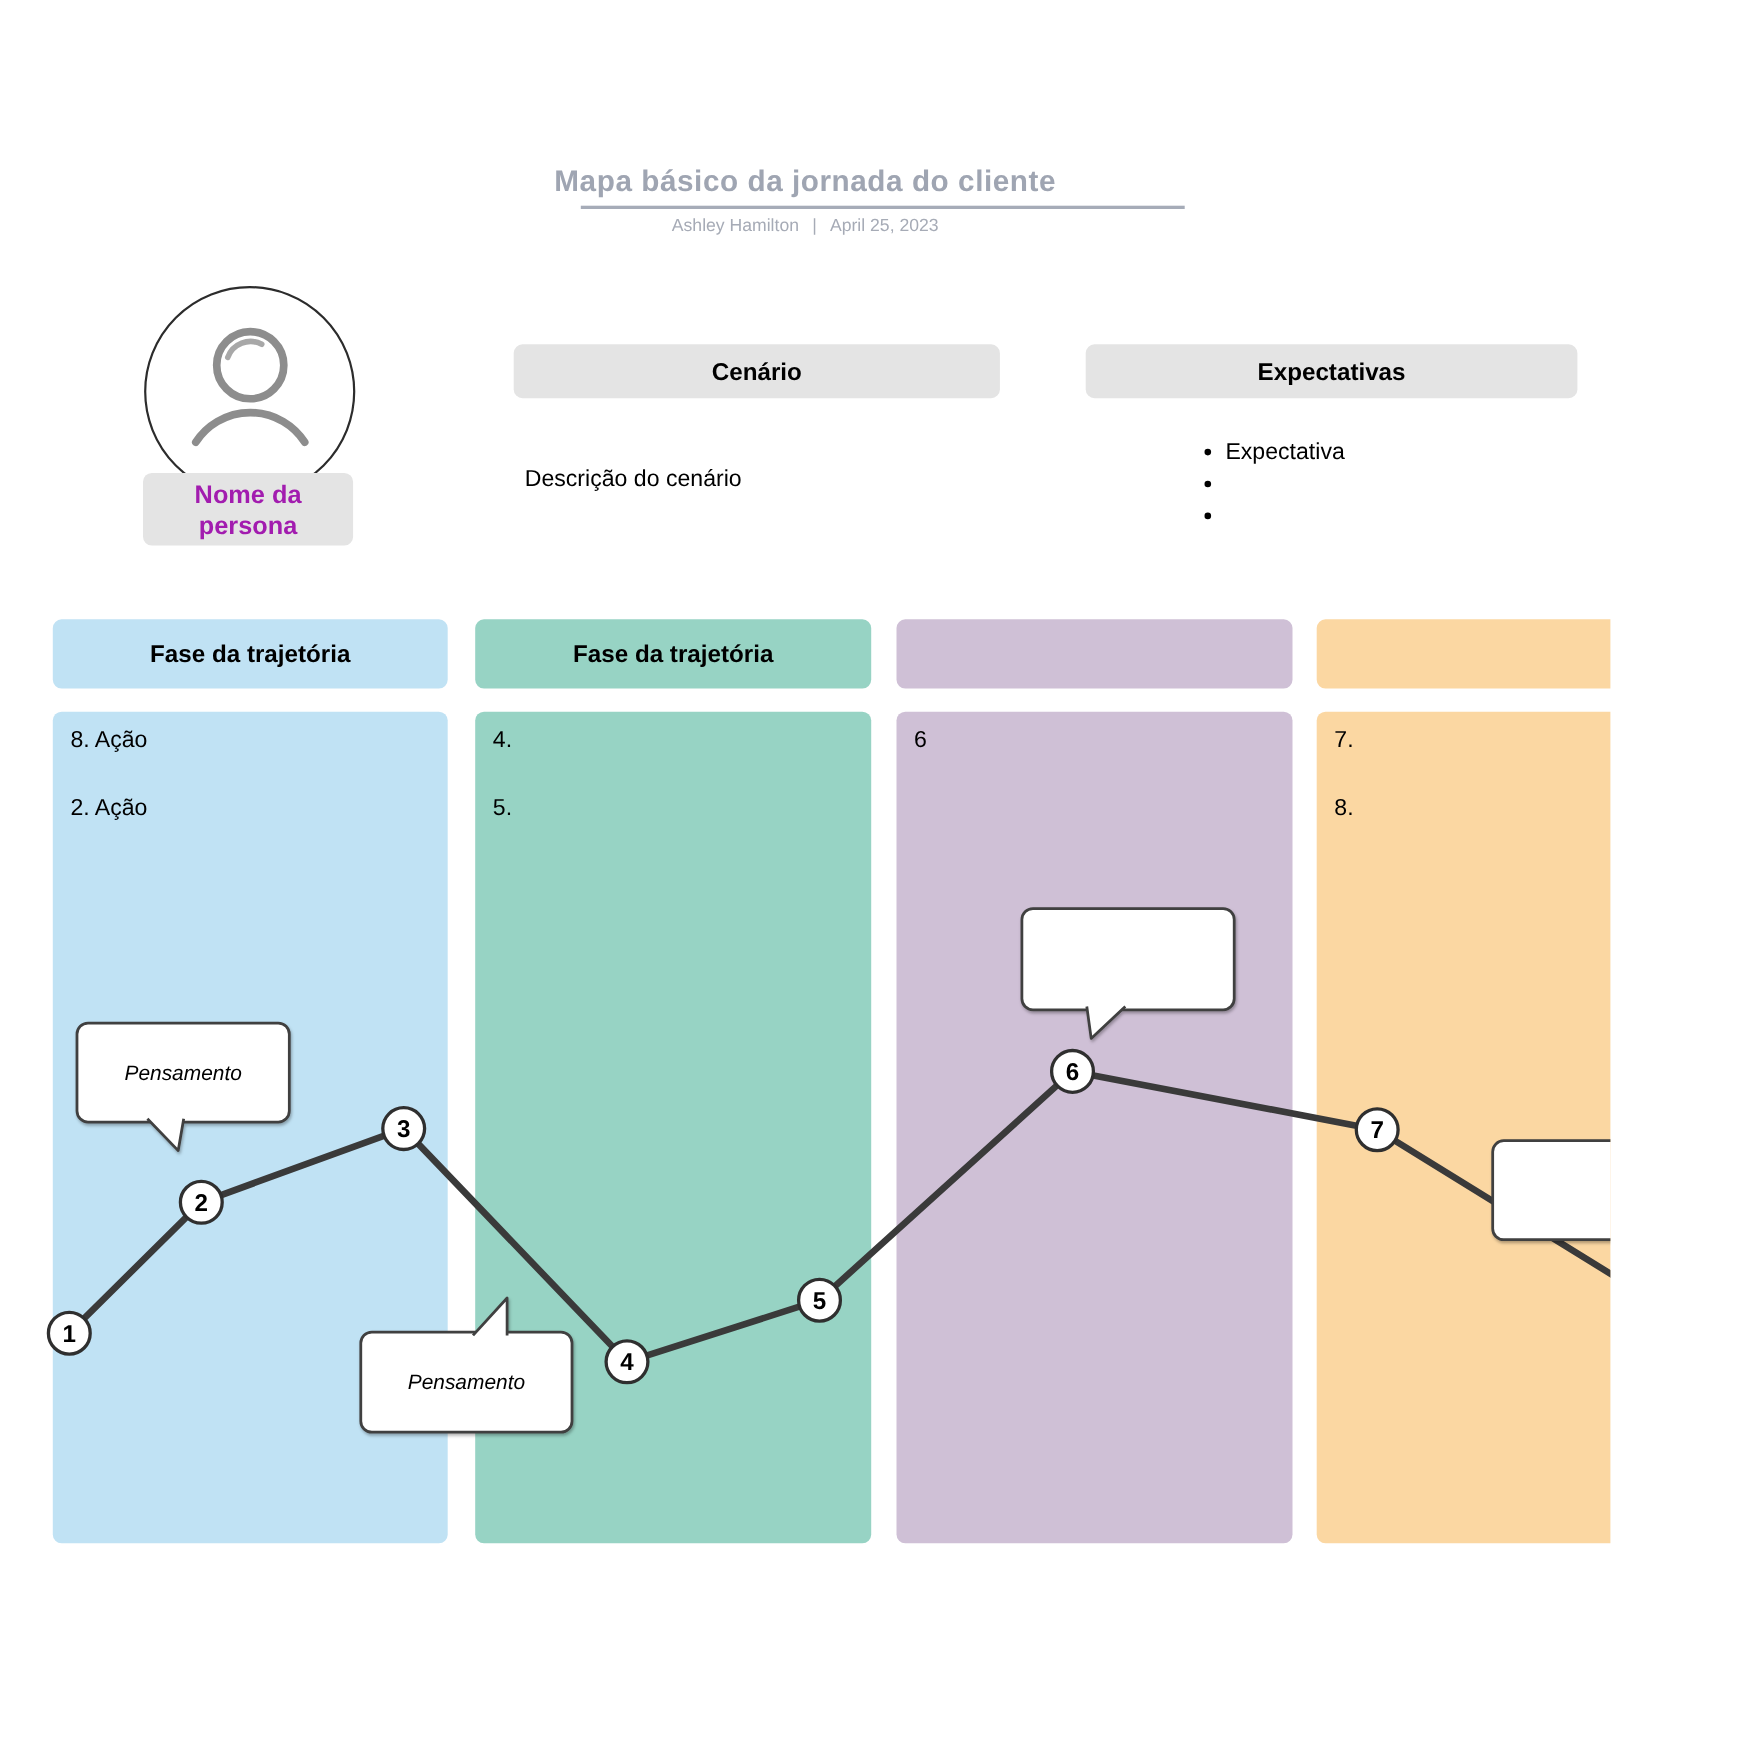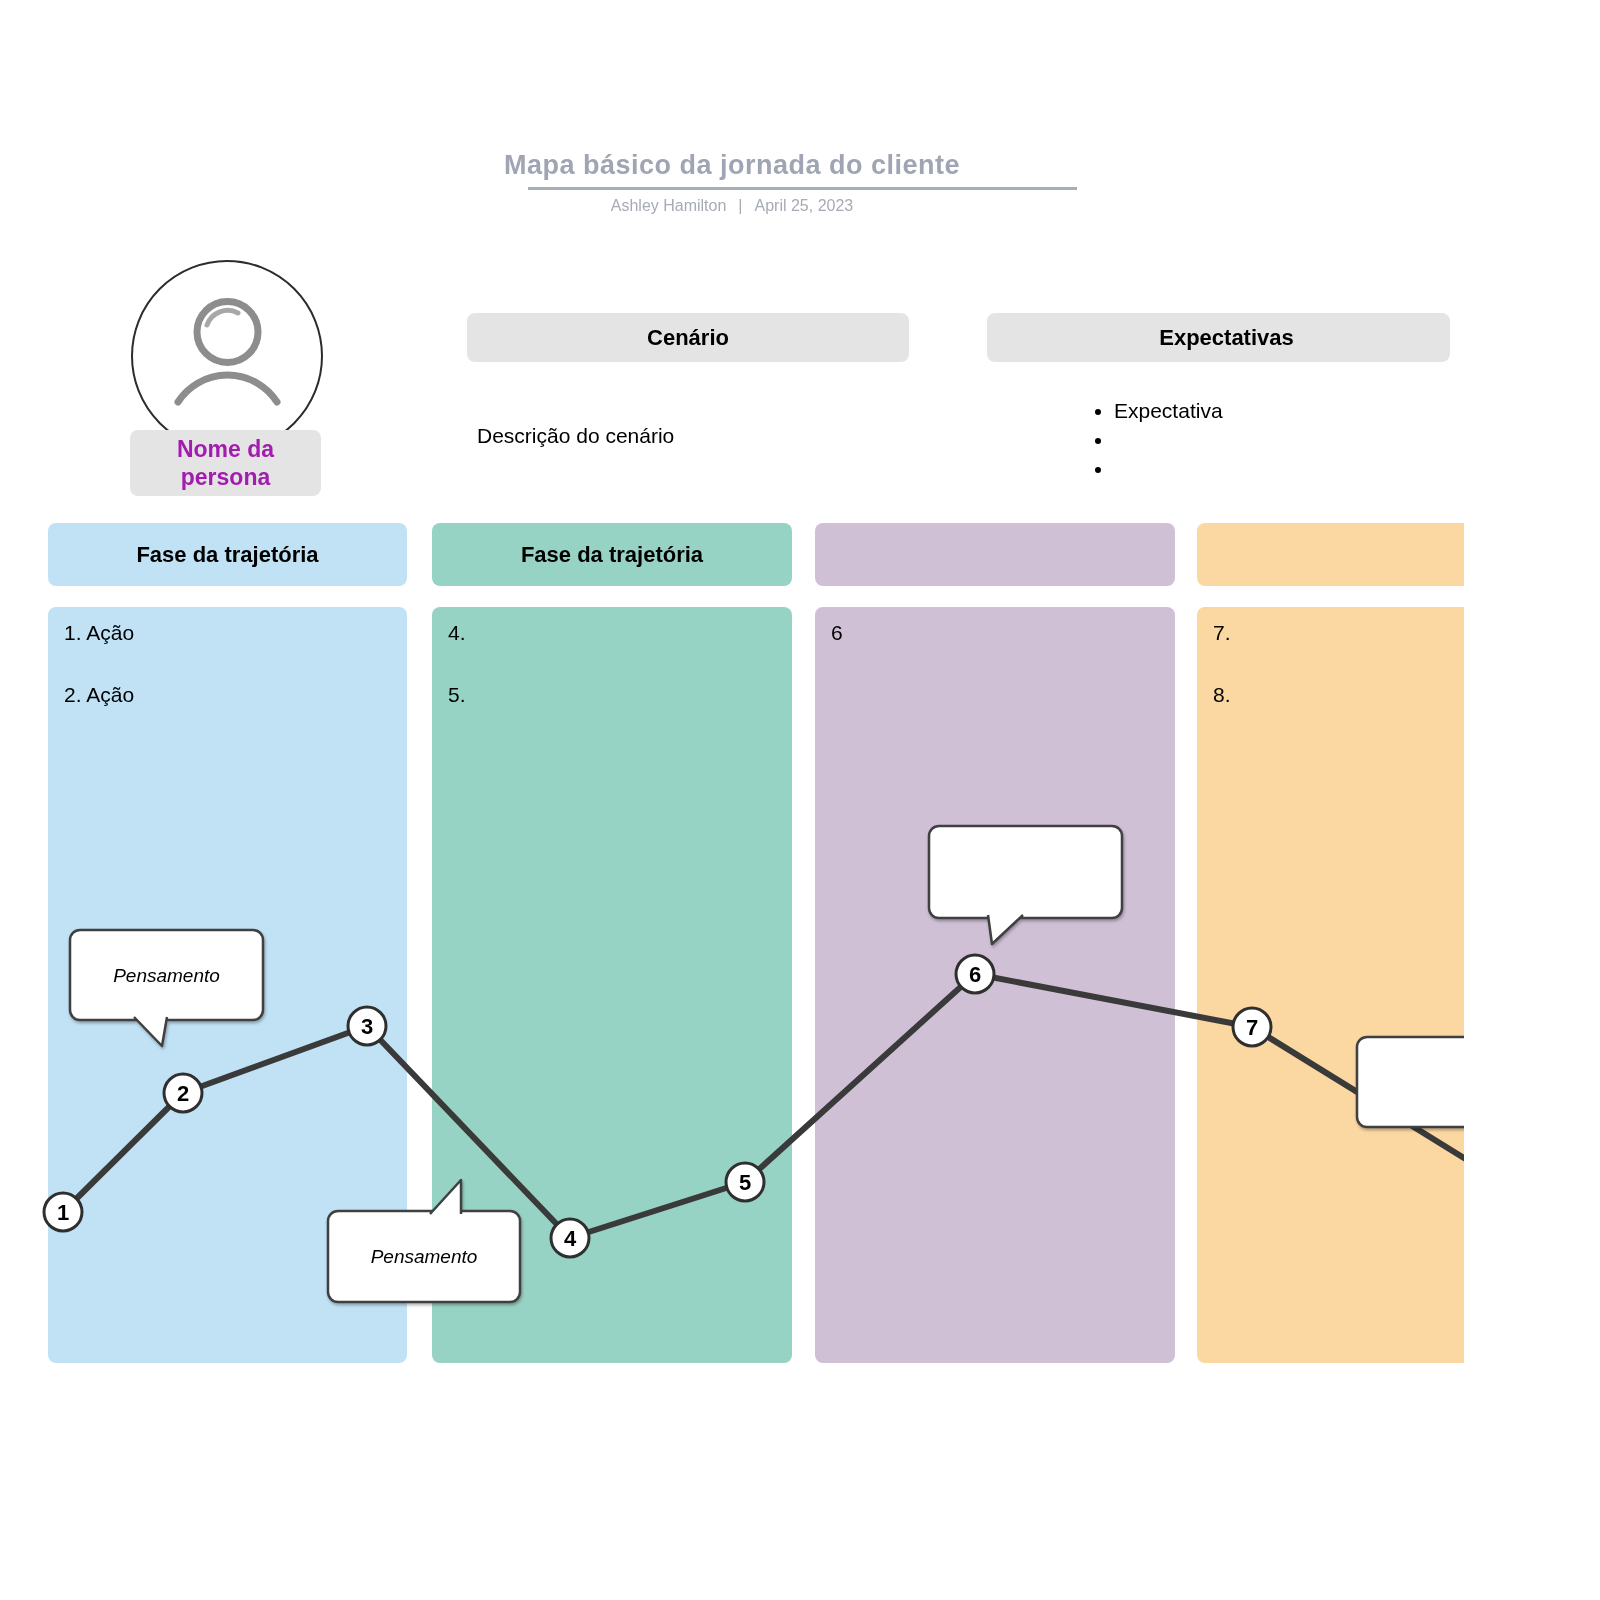--- a/index.html
+++ b/index.html
@@ -19,30 +19,30 @@
   .persona-label{position:absolute;left:130px;top:430px;width:191px;height:66px;
                  box-sizing:border-box;padding:0 14px;background:#e4e4e4;border-radius:8px;
                  display:flex;align-items:center;justify-content:center;text-align:center;
                  font-weight:bold;font-size:23px;line-height:28px;color:#a21caf;}
 
   
   .sec-header{position:absolute;top:313px;height:49px;background:#e4e4e4;border-radius:8px;
               display:flex;align-items:center;justify-content:center;
               font-size:22px;font-weight:bold;}
   #scenario-header{left:467px;width:442px;}
-  #expect-header{left:987px;width:447px;padding-left:16px;}
+  #expect-header{left:987px;width:447px;}
   .scenario-desc{position:absolute;left:477px;top:424px;font-size:21px;}
   .expect-list{position:absolute;left:1088px;top:396px;margin:0;padding-left:26px;
                font-size:21px;line-height:29px;list-style:disc;}
   .expect-list li{min-height:29px;}
 
   
   .column{position:absolute;top:523px;display:flex;flex-direction:column;gap:21px;}
   .col-header{height:63px;border-radius:8px;display:flex;align-items:center;justify-content:center;
-              font-size:22px;font-weight:bold;}
+              font-size:22px;font-weight:bold;margin-top:40px;}
   .col-body{height:756px;border-radius:8px;box-sizing:border-box;padding:14px 10px 0 16px;
             font-size:21px;}
   .col-item{height:62px;}
   #col-0{left:48px;width:359px;}
   #col-1{left:432px;width:360px;}
   #col-2{left:815px;width:360px;}
   #col-3{left:1197px;width:361px;}
 
   
   #journey-svg{position:absolute;left:0;top:0;}
@@ -74,21 +74,21 @@
   <div id="expect-header" class="sec-header">Expectativas</div>
   <ul class="expect-list">
     <li>Expectativa</li>
     <li></li>
     <li></li>
   </ul>
 
   <div id="col-0" class="column">
     <div class="col-header" style="background: rgb(192, 226, 244);">Fase da trajetória</div>
     <div class="col-body" style="background: rgb(192, 226, 244);">
-      <div class="col-item">1. Ação</div>
+      <div class="col-item">8. Ação</div>
       <div class="col-item">2. Ação</div>
     </div>
   </div>
   <div id="col-1" class="column">
     <div class="col-header" style="background: rgb(151, 211, 196);">Fase da trajetória</div>
     <div class="col-body" style="background: rgb(151, 211, 196);">
       <div class="col-item">4.</div>
       <div class="col-item">5.</div>
     </div>
   </div>

